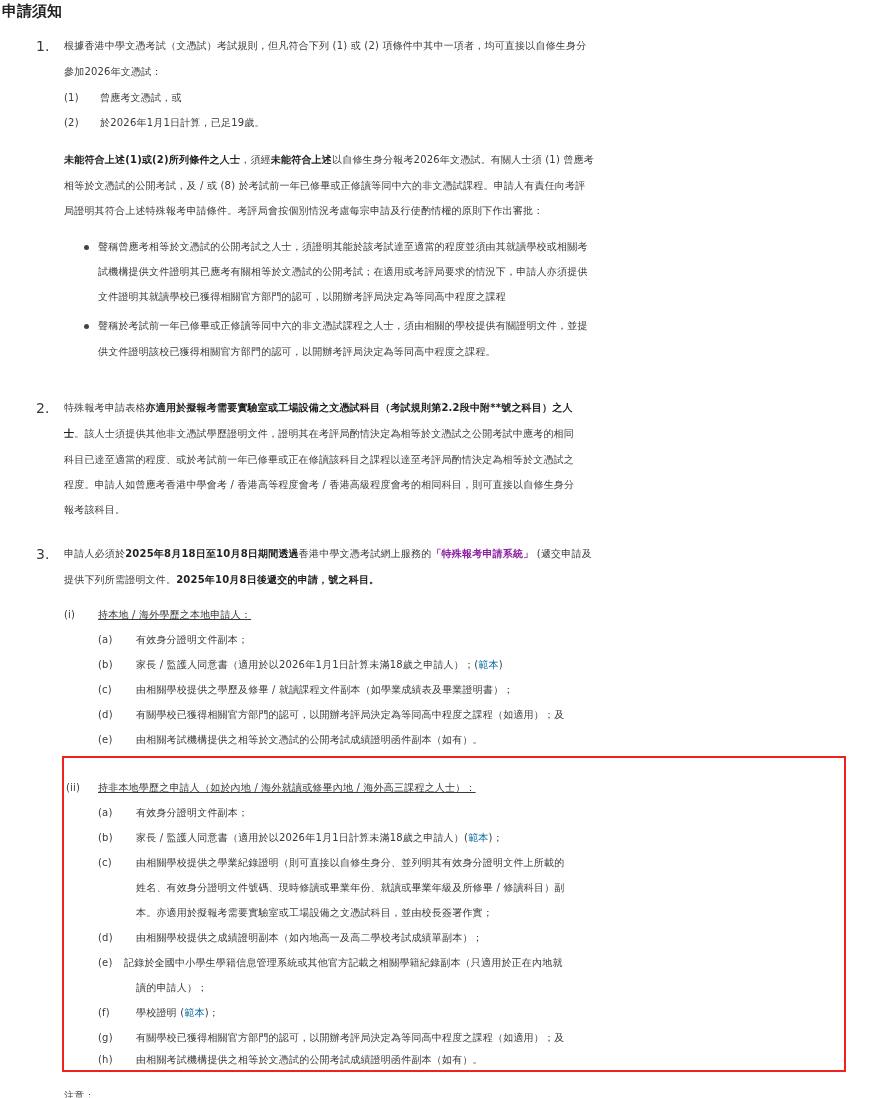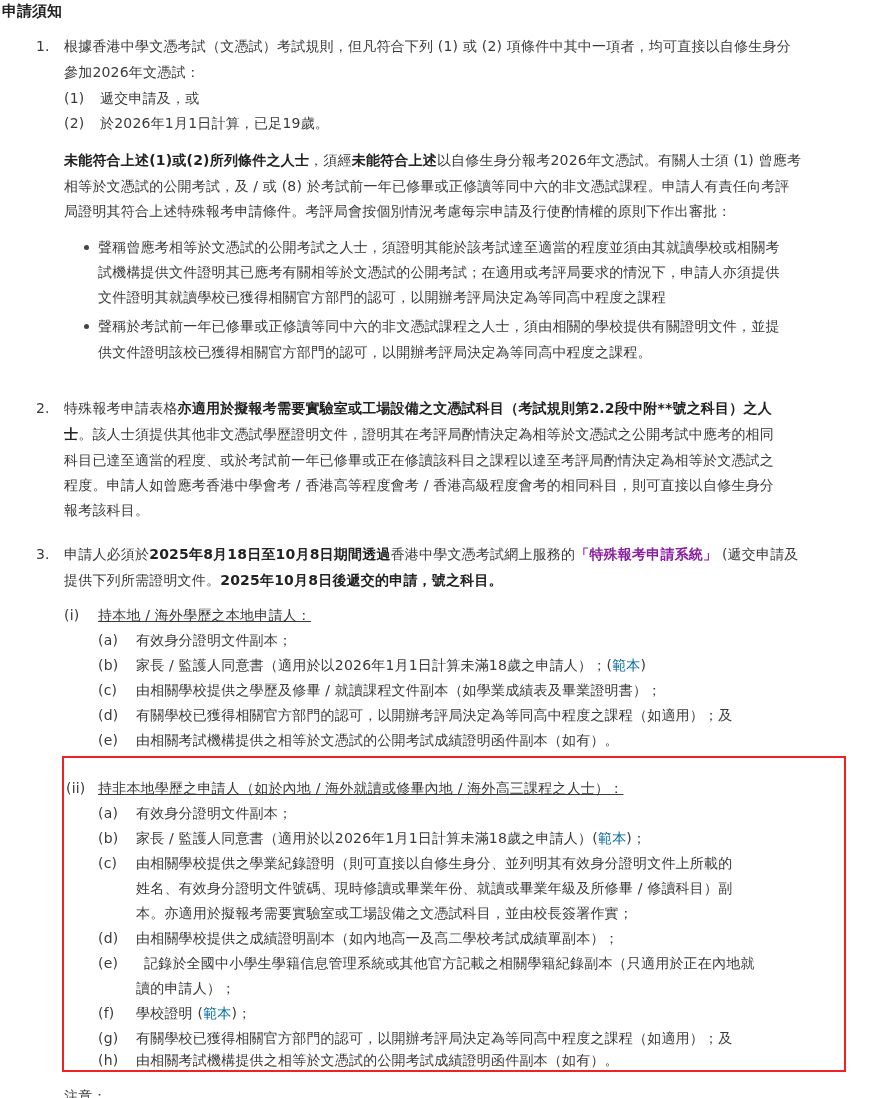--- a/index.html
+++ b/index.html
@@ -2,39 +2,39 @@
 <html><head>
 <meta charset="utf-8">
 <style>
   html, body { margin:0; padding:0; background:#ffffff; }
   body {
     width:888px; height:1098px; overflow:hidden; position:relative;
     font-family:"DejaVu Sans","Liberation Sans",sans-serif;
     color:#333333; font-size:14px;
   }
   .title { position:absolute; left:2px; top:2px; font-weight:bold; font-size:15px; color:#222;text-align:center; }
-  .line { position:absolute; white-space:nowrap; font-size:14px; line-height:20px; color:#3a3a3a; letter-spacing:0.2px; }
+  .line { position:absolute; white-space:nowrap; font-size:10px; line-height:20px; color:#3a3a3a; letter-spacing:0.2px; }
   .num { position:absolute; font-size:14px; line-height:20px; color:#3a3a3a; }
   .b { font-weight:bold; color:#222; }
   .purple { color:#8a1fa0; font-weight:bold;text-align:right; }
   .link { color:#0369a1; }
   .u { text-decoration:underline; }
   .bullet { position:absolute; width:5px; height:5px; border-radius:50%; background:#444; }
   .redbox { position:absolute; left:62px; top:756px; width:784px; height:316px; border:2px solid #ee2222; box-sizing:border-box; }
 </style>
 </head>
 <body>
 
 <div class="title">申請須知</div>
 
 <div class="num" style="left:36px;top:36px">1.</div>
 <div class="line" style="left:64px;top:36px">根據香港中學文憑考試（文憑試）考試規則，但凡符合下列 (1) 或 (2) 項條件中其中一項者，均可直接以自修生身分</div>
 <div class="line" style="left:64px;top:62px">參加2026年文憑試：</div>
 <div class="line" style="left:64px;top:88px">(1)</div>
-<div class="line" style="left:100px;top:88px">遞交申請及，或</div>
+<div class="line" style="left:100px;top:88px">曾應考文憑試，或</div>
 <div class="line" style="left:64px;top:113px">(2)</div>
 <div class="line" style="left:100px;top:113px">於2026年1月1日計算，已足19歲。</div>
 
 <div class="line" style="left:64px;top:150px">
   <span class="b">未能符合上述(1)或(2)所列條件之人士</span><span>，須經</span><span class="b">未能符合上述</span><span>以自修生身分報考2026年文憑試。有關人士須 (1) 曾應考</span>
 </div>
 <div class="line" style="left:64px;top:176px">相等於文憑試的公開考試，及 / 或 (8) 於考試前一年已修畢或正修讀等同中六的非文憑試課程。申請人有責任向考評</div>
 <div class="line" style="left:64px;top:201px">局證明其符合上述特殊報考申請條件。考評局會按個別情況考慮每宗申請及行使酌情權的原則下作出審批：</div>
 
 <div class="bullet" style="left:84px;top:245px"></div>
@@ -100,21 +100,21 @@
 
 <div class="line" style="left:98px;top:853px">(c)</div>
 <div class="line" style="left:136px;top:853px">由相關學校提供之學業紀錄證明（則可直接以自修生身分、並列明其有效身分證明文件上所載的</div>
 <div class="line" style="left:136px;top:878px">姓名、有效身分證明文件號碼、現時修讀或畢業年份、就讀或畢業年級及所修畢 / 修讀科目）副</div>
 <div class="line" style="left:136px;top:903px">本。亦適用於擬報考需要實驗室或工場設備之文憑試科目，並由校長簽署作實；</div>
 
 <div class="line" style="left:98px;top:928px">(d)</div>
 <div class="line" style="left:136px;top:928px">由相關學校提供之成績證明副本（如內地高一及高二學校考試成績單副本）；</div>
 
 <div class="line" style="left:98px;top:953px">(e)</div>
-<div class="line" style="left:144px;top:953px">記錄於全國中小學生學籍信息管理系統或其他官方記載之相關學籍紀錄副本（只適用於正在內地就</div>
+<div class="line" style="left:124px;top:953px">記錄於全國中小學生學籍信息管理系統或其他官方記載之相關學籍紀錄副本（只適用於正在內地就</div>
 <div class="line" style="left:136px;top:978px">讀的申請人）；</div>
 
 <div class="line" style="left:98px;top:1003px">(f)</div>
 <div class="line" style="left:136px;top:1003px">
   <span>學校證明 (</span><span class="link">範本</span><span>)；</span>
 </div>
 
 <div class="line" style="left:98px;top:1028px">(g)</div>
 <div class="line" style="left:136px;top:1028px">有關學校已獲得相關官方部門的認可，以開辦考評局決定為等同高中程度之課程（如適用）；及</div>
 

